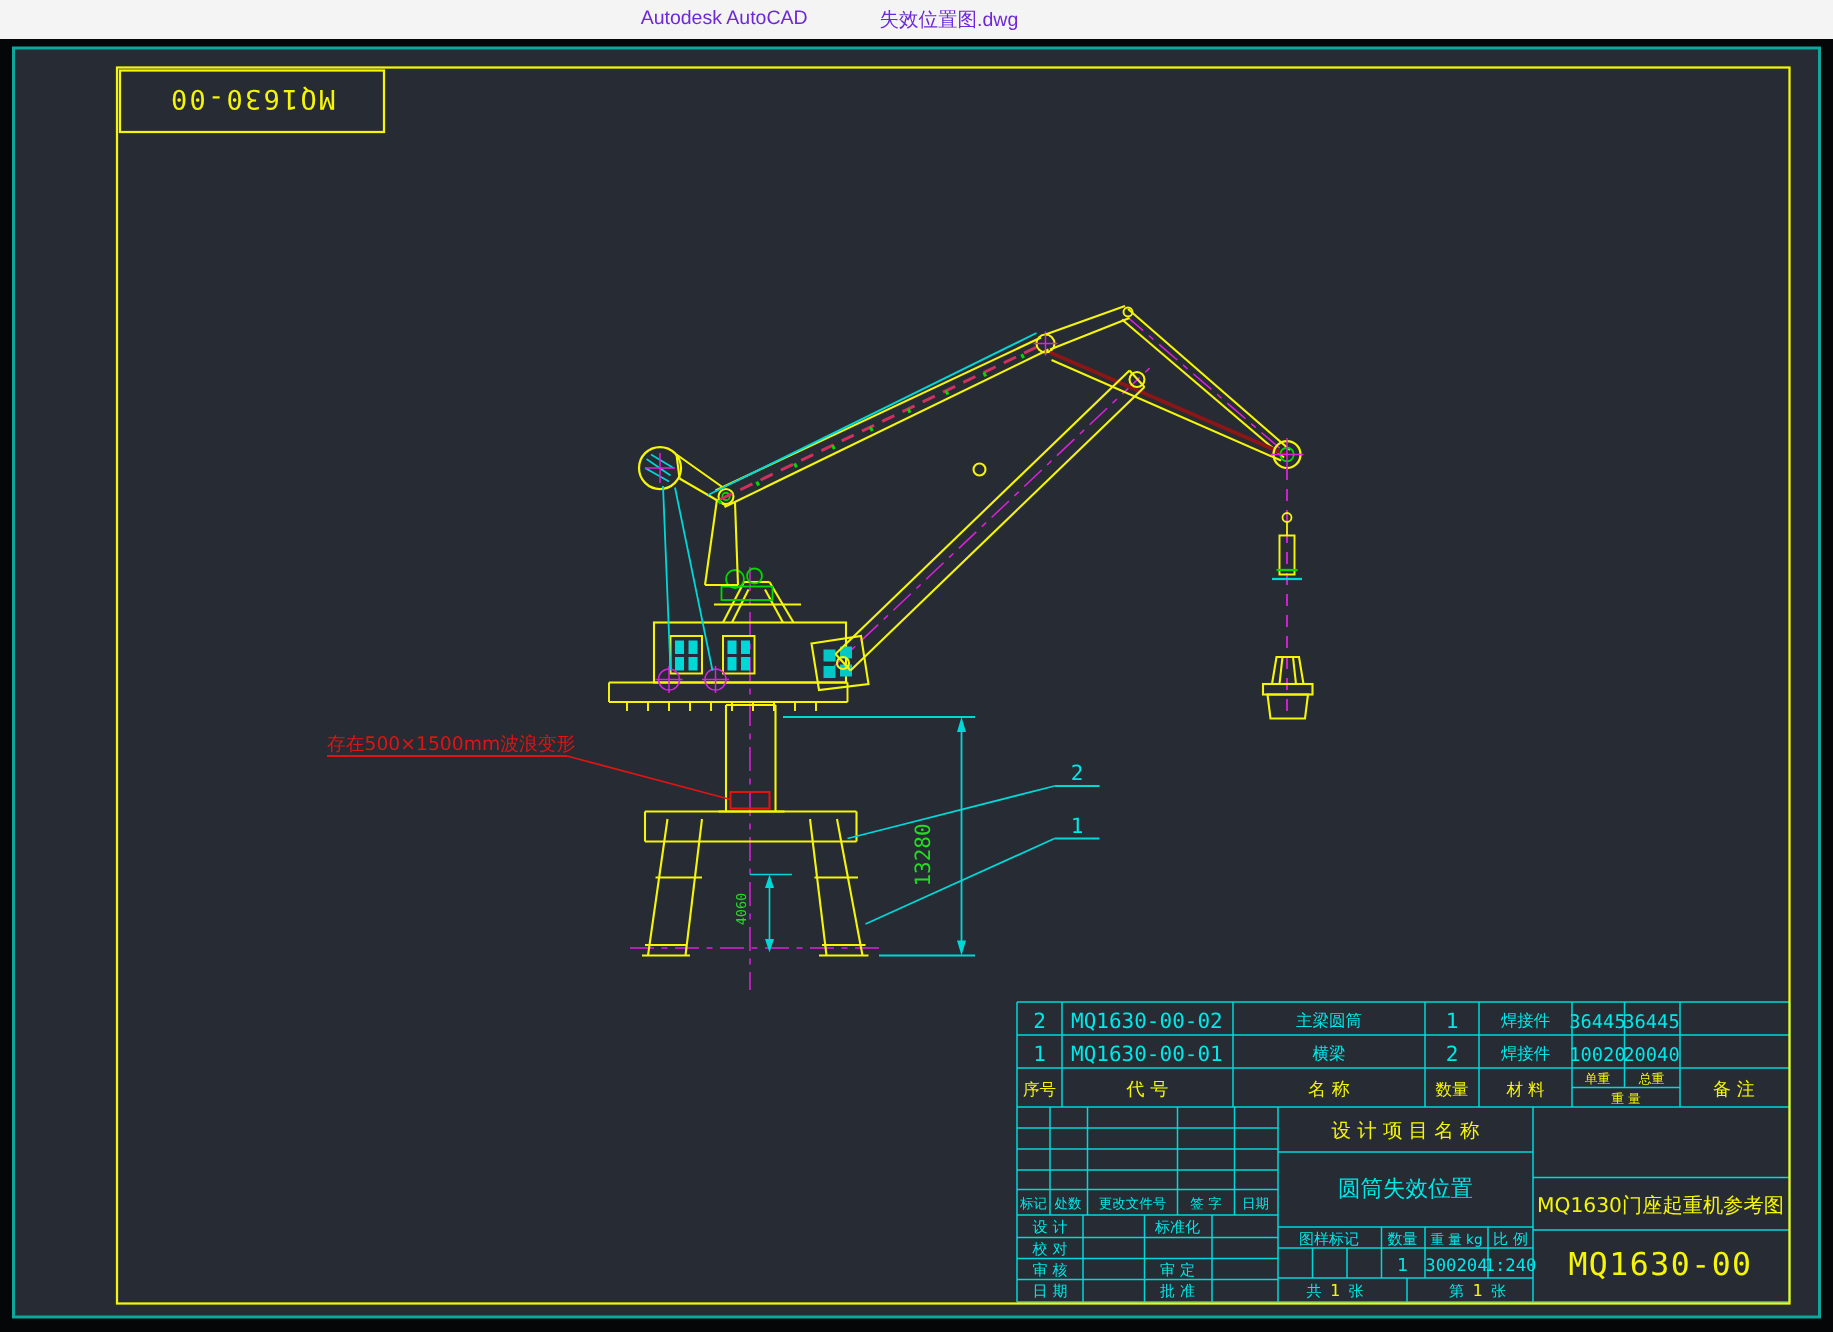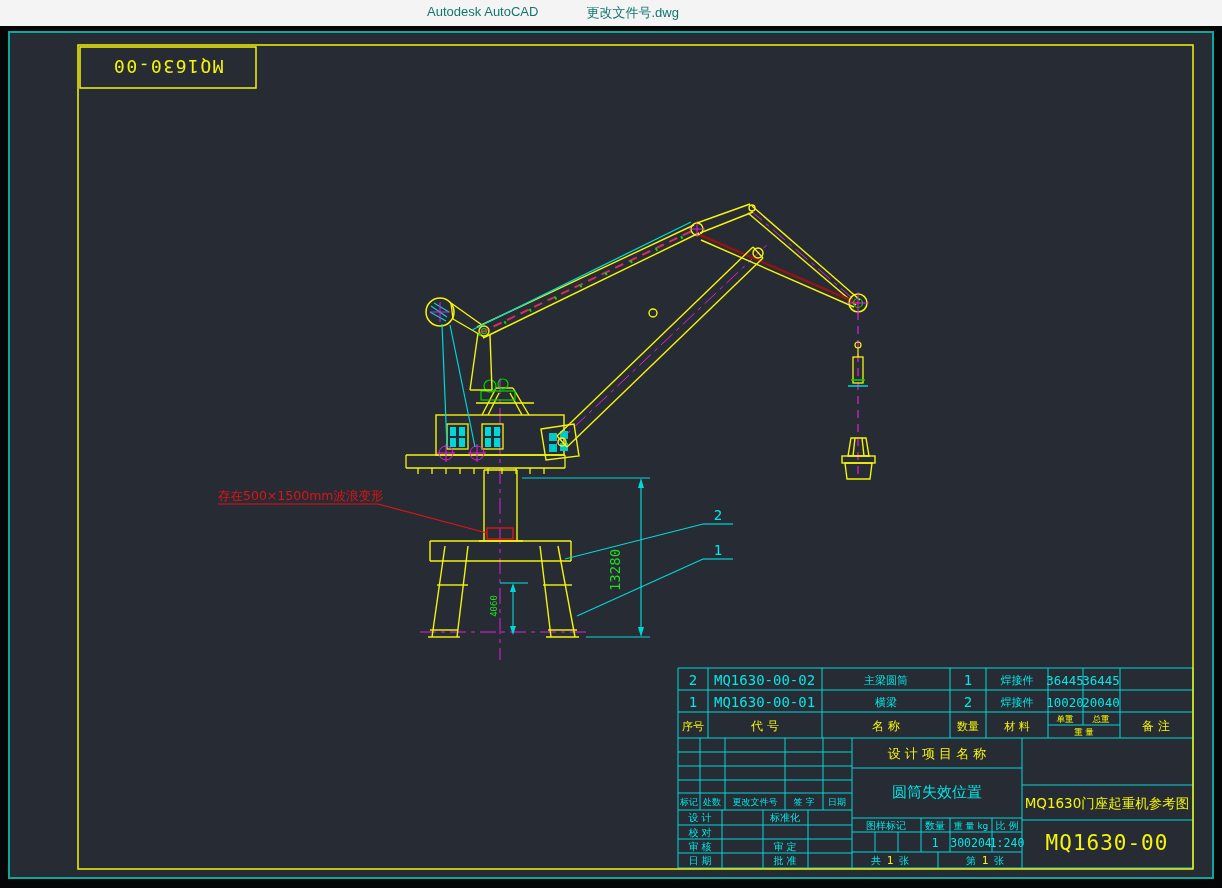--- a/index.html
+++ b/index.html
@@ -1,33 +1,33 @@
 <!DOCTYPE html>
 <html><head>
 <meta charset="utf-8">
 <style>
   html,body{margin:0;padding:0;background:#000;}
   #app{position:relative;width:1222px;height:888px;overflow:hidden;background:#050608;
        font-family:"Liberation Sans",sans-serif;}
   #titlebar{position:absolute;top:0;left:0;width:1222px;height:26px;background:#f4f4f4;
-            display:flex;align-items:center;justify-content:center;color:#0f766e;font-size:13px;}
+            display:flex;align-items:center;justify-content:center;color:#6d28d9;font-size:13px;}
   #titlebar .tgroup{display:flex;gap:48px;transform:translateX(-58px);}
   svg{position:absolute;top:0;left:0;}
   text{user-select:none;}
   .num{font-family:"DejaVu Sans Mono","Liberation Mono",monospace;}
   .cjk{font-family:"DejaVu Sans","Liberation Sans",sans-serif;}
 </style>
 </head>
 <body>
 
 <div id="app">
   <div id="titlebar">
     <div class="tgroup">
       <span>Autodesk AutoCAD</span>
-      <span>更改文件号.dwg</span>
+      <span>失效位置图.dwg</span>
     </div>
   </div>
 
   <svg width="1222" height="888" viewBox="0 0 1222 888">
 
     <rect x="9" y="32" width="1204" height="846" fill="#262b34" stroke="#0ca89b" stroke-width="2"></rect>
 
     <g stroke="#00d9d9" stroke-width="1" fill="none">
 
       <line x1="678" y1="668" x2="1193" y2="668"></line>

